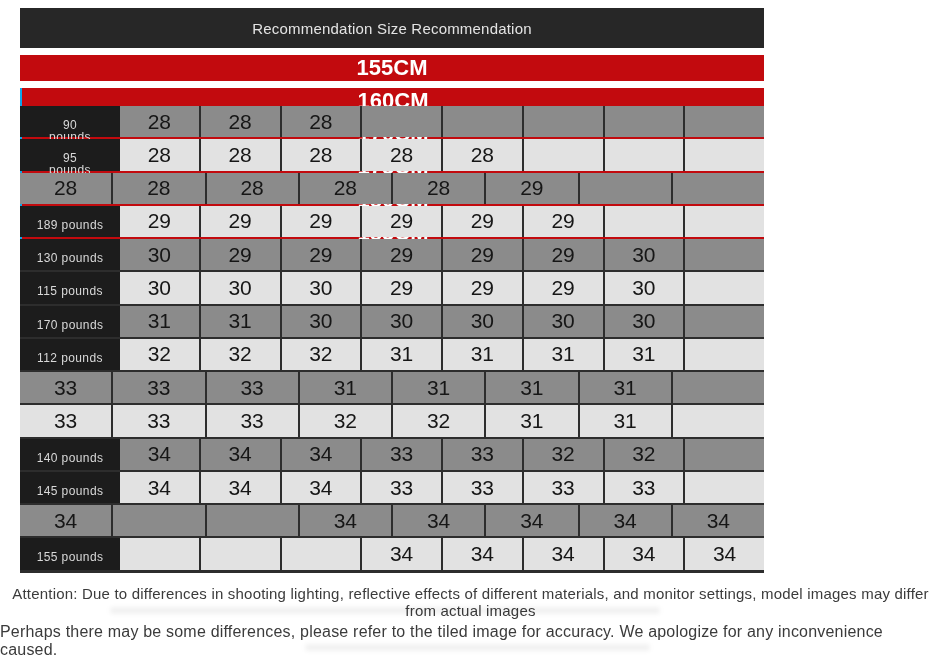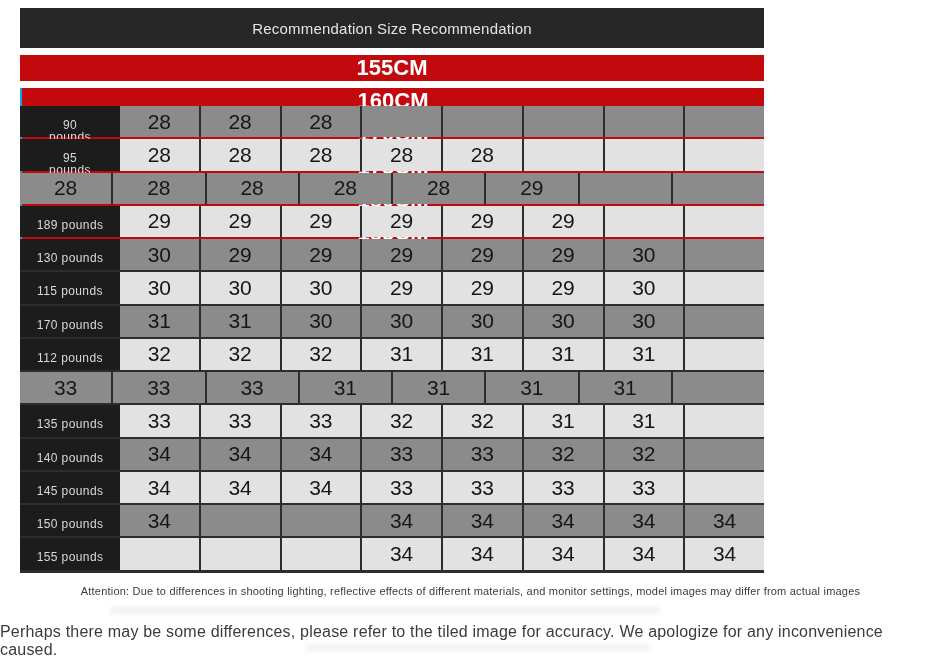--- a/index.html
+++ b/index.html
@@ -31,21 +31,21 @@
   }
   .cell.val{
     flex:1;display:flex;align-items:center;justify-content:center;
     font-size:21px;color:#161616;border-left:2px solid #2d2d2d;
   }
   .cell.val.c1{border-left:none;}
   .row.even .val{background:#8b8b8b;}
   .row.odd .val{background:#e2e2e2;}
   .footer-line1{
     position:absolute;top:585px;left:0;width:941px;text-align:center;
-    font-size:11px;color:#3b3b3b;letter-spacing:.2px;
+    font-size:15px;color:#3b3b3b;letter-spacing:.2px;
   }
   .footer-line2{
     position:absolute;top:623px;right:58px;
     font-size:16px;color:#3b3b3b;letter-spacing:.2px;
   }
   .smudge{position:absolute;background:rgba(0,0,0,0.055);filter:blur(2px);border-radius:3px;}
   .smudge-1{left:110px;top:607px;width:550px;height:7px;}
   .smudge-2{left:305px;top:644px;width:345px;height:7px;}
 </style>
 </head>
@@ -158,21 +158,20 @@
         <div class="cell val c1">33</div>
         <div class="cell val c2">33</div>
         <div class="cell val c3">33</div>
         <div class="cell val c4">31</div>
         <div class="cell val c5">31</div>
         <div class="cell val c6">31</div>
         <div class="cell val c7">31</div>
         <div class="cell val c8"></div>
       </div>
       <div class="row odd">
-        <div class="cell label">135 pounds</div>
         <div class="cell val c1">33</div>
         <div class="cell val c2">33</div>
         <div class="cell val c3">33</div>
         <div class="cell val c4">32</div>
         <div class="cell val c5">32</div>
         <div class="cell val c6">31</div>
         <div class="cell val c7">31</div>
         <div class="cell val c8"></div>
       </div>
       <div class="row even">
@@ -191,21 +190,20 @@
         <div class="cell val c1">34</div>
         <div class="cell val c2">34</div>
         <div class="cell val c3">34</div>
         <div class="cell val c4">33</div>
         <div class="cell val c5">33</div>
         <div class="cell val c6">33</div>
         <div class="cell val c7">33</div>
         <div class="cell val c8"></div>
       </div>
       <div class="row even">
-        <div class="cell label">150 pounds</div>
         <div class="cell val c1">34</div>
         <div class="cell val c2"></div>
         <div class="cell val c3"></div>
         <div class="cell val c4">34</div>
         <div class="cell val c5">34</div>
         <div class="cell val c6">34</div>
         <div class="cell val c7">34</div>
         <div class="cell val c8">34</div>
       </div>
       <div class="row odd">

